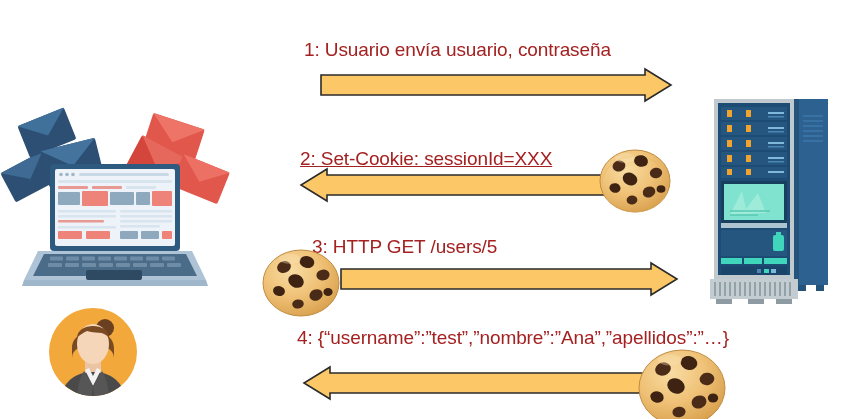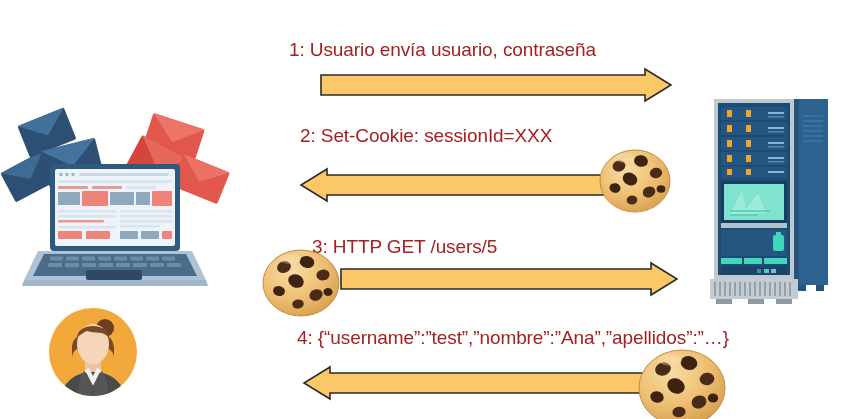--- a/index.html
+++ b/index.html
@@ -18,22 +18,22 @@
   
   .step-label {
     position: absolute;
     color: #A52121;
     font-size: 19px;
     font-family: "Liberation Sans", sans-serif;
     white-space: nowrap;
     line-height: 1;
     letter-spacing: -0.1px;
   }
-  #label-1 { left: 289px; top: 40px; }
-  #label-2 { left: 300px; top: 126px; }
+  #label-1 { left: 304px; top: 40px; }
+  #label-2 { left: 300px; top: 149px; text-decoration: underline; }
   #label-3 { left: 312px; top: 237px; }
   #label-4 { left: 297px; top: 328px; }
 
   
   .arrow-wrap { position: absolute; }
   .arrow-wrap svg { display: block; overflow: visible; }
 
   
   .cookie { position: absolute; }
   .cookie svg { display: block; }

